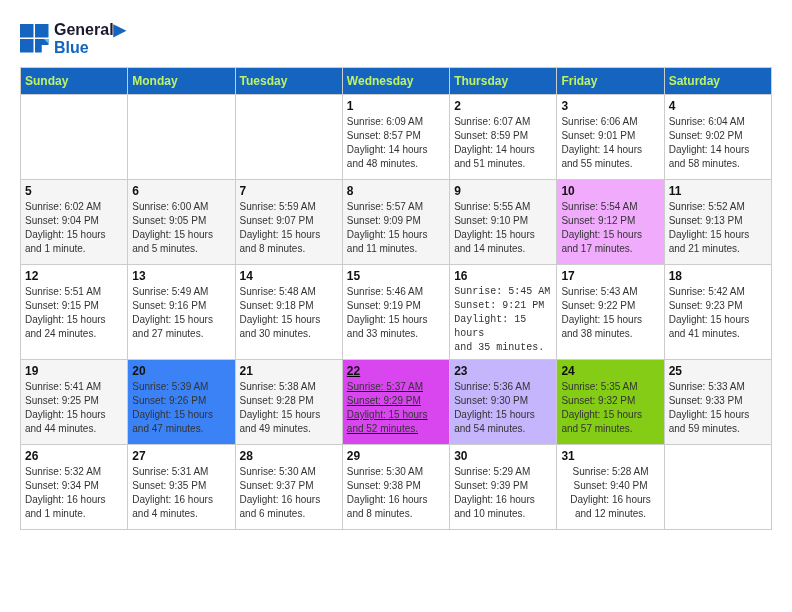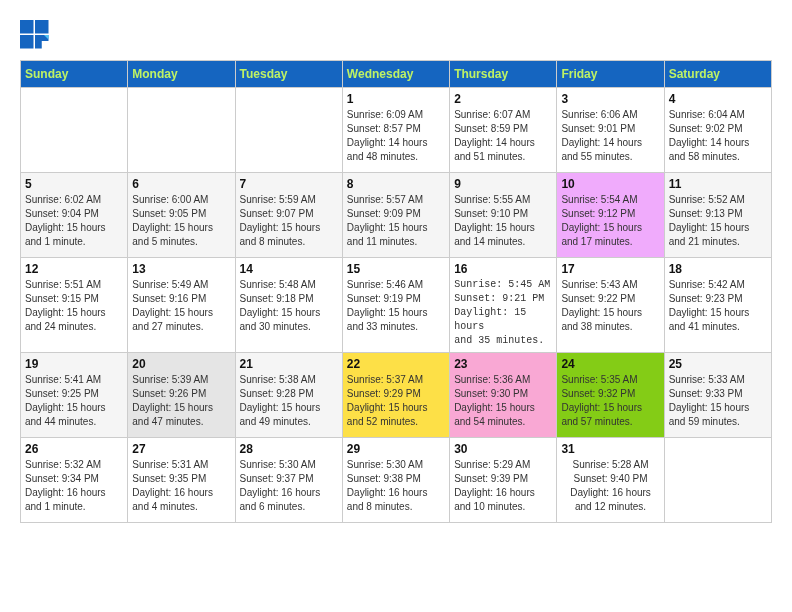--- a/index.html
+++ b/index.html
@@ -82,20 +82,24 @@
 
 <div class="header">
   <div class="logo">
     <svg class="logo-icon" viewBox="0 0 40 40">
       <rect x="0" y="0" width="18" height="18" fill="#1565c0"></rect>
       <rect x="20" y="0" width="18" height="18" fill="#1565c0"></rect>
       <rect x="0" y="20" width="18" height="18" fill="#1565c0"></rect>
       <polygon points="20,20 38,20 38,28 29,28 29,38 20,38" fill="#1565c0"></polygon>
       <polygon points="32,20 38,20 38,26" fill="#4fc3f7"></polygon>
     </svg>
+    <div>
+      <div style="font-size:16px;font-weight:bold;color:#1a1a2e;">General<span style="color:#1565c0;">▶</span></div>
+      <div style="font-size:16px;font-weight:bold;color:#1565c0;">Blue</div>
+    </div>
   </div>
   <div class="title-block">
     <div class="month-year"></div>
     <div class="location"></div>
   </div>
 </div>
 
 <table class="calendar">
   <thead>
     <tr>
@@ -245,42 +249,42 @@
         </td>
       </tr>
       <tr>
         <td style="background: rgb(245, 245, 245);">
           <div class="day-num">19</div>
           <div class="day-info" style="white-space: pre-line;">Sunrise: 5:41 AM
 Sunset: 9:25 PM
 Daylight: 15 hours
 and 44 minutes.</div>
         </td>
-        <td style="background: #e5e5e5;">
+        <td style="background: #3b82f6;">
           <div class="day-num">20</div>
           <div class="day-info" style="white-space: pre-line;">Sunrise: 5:39 AM
 Sunset: 9:26 PM
 Daylight: 15 hours
 and 47 minutes.</div>
         </td>
         <td style="background: rgb(245, 245, 245);">
           <div class="day-num">21</div>
           <div class="day-info" style="white-space: pre-line;">Sunrise: 5:38 AM
 Sunset: 9:28 PM
 Daylight: 15 hours
 and 49 minutes.</div>
         </td>
-        <td style="background: #fde047;">
+        <td style="background: #d946ef; text-decoration: underline;">
           <div class="day-num">22</div>
           <div class="day-info" style="white-space: pre-line;">Sunrise: 5:37 AM
 Sunset: 9:29 PM
 Daylight: 15 hours
 and 52 minutes.</div>
         </td>
-        <td style="background: #f9a8d4;">
+        <td style="background: #c4b5fd;">
           <div class="day-num">23</div>
           <div class="day-info" style="white-space: pre-line;">Sunrise: 5:36 AM
 Sunset: 9:30 PM
 Daylight: 15 hours
 and 54 minutes.</div>
         </td>
         <td style="background: #84cc16; margin-top: 48px;">
           <div class="day-num">24</div>
           <div class="day-info" style="white-space: pre-line;">Sunrise: 5:35 AM
 Sunset: 9:32 PM

